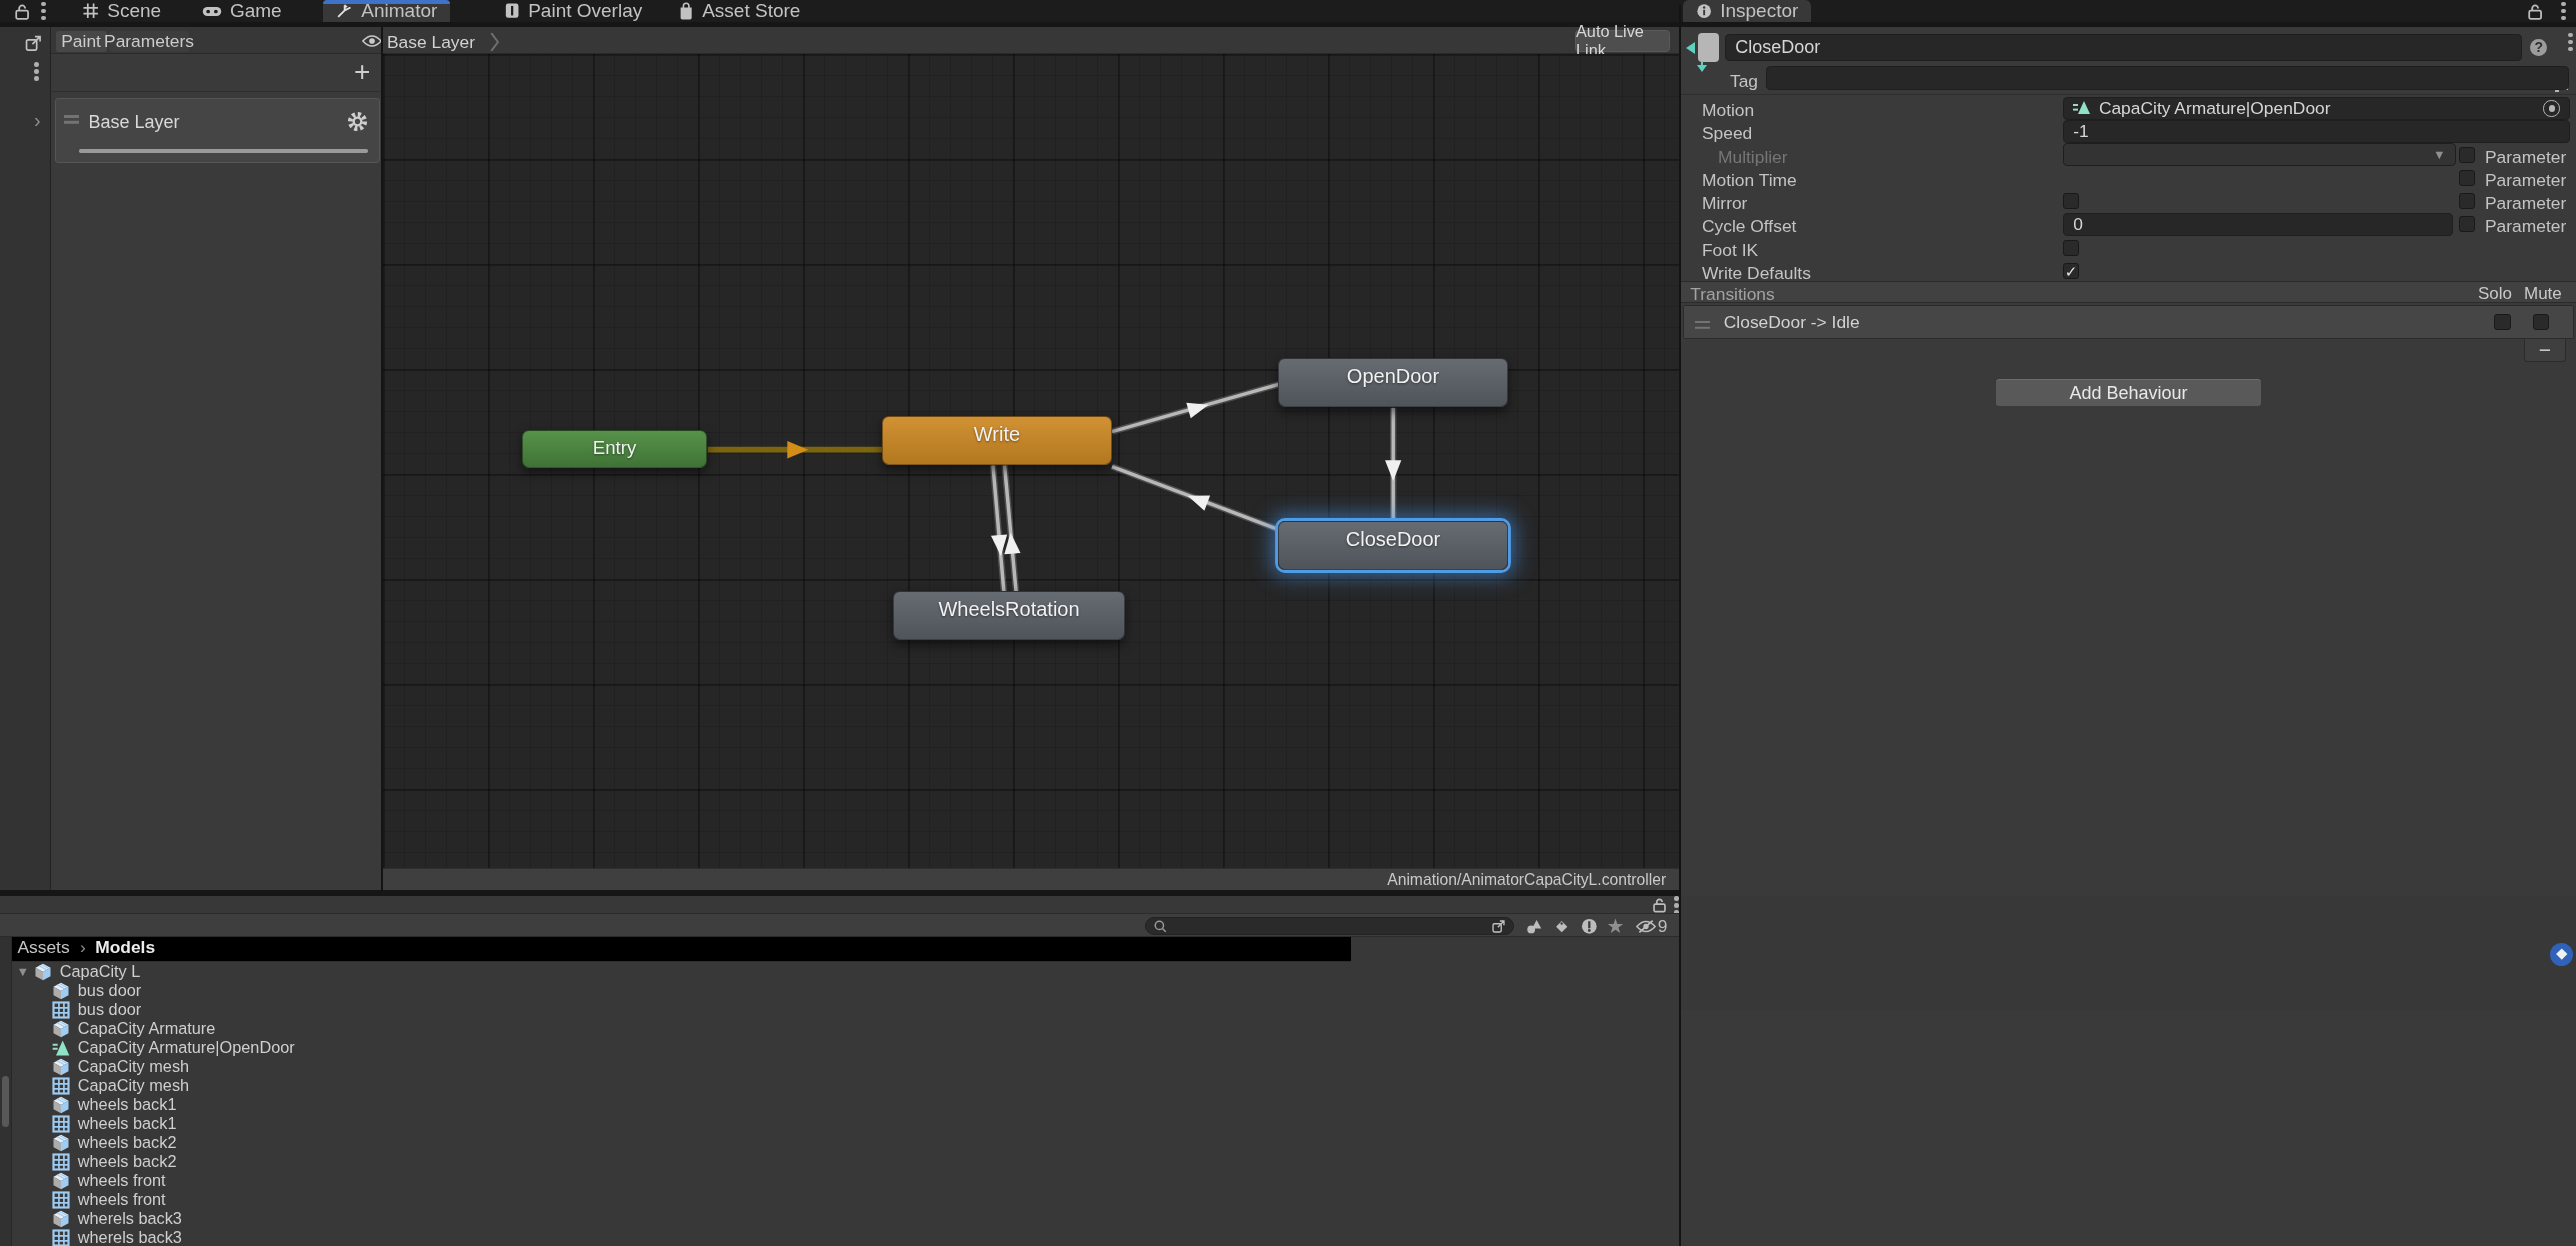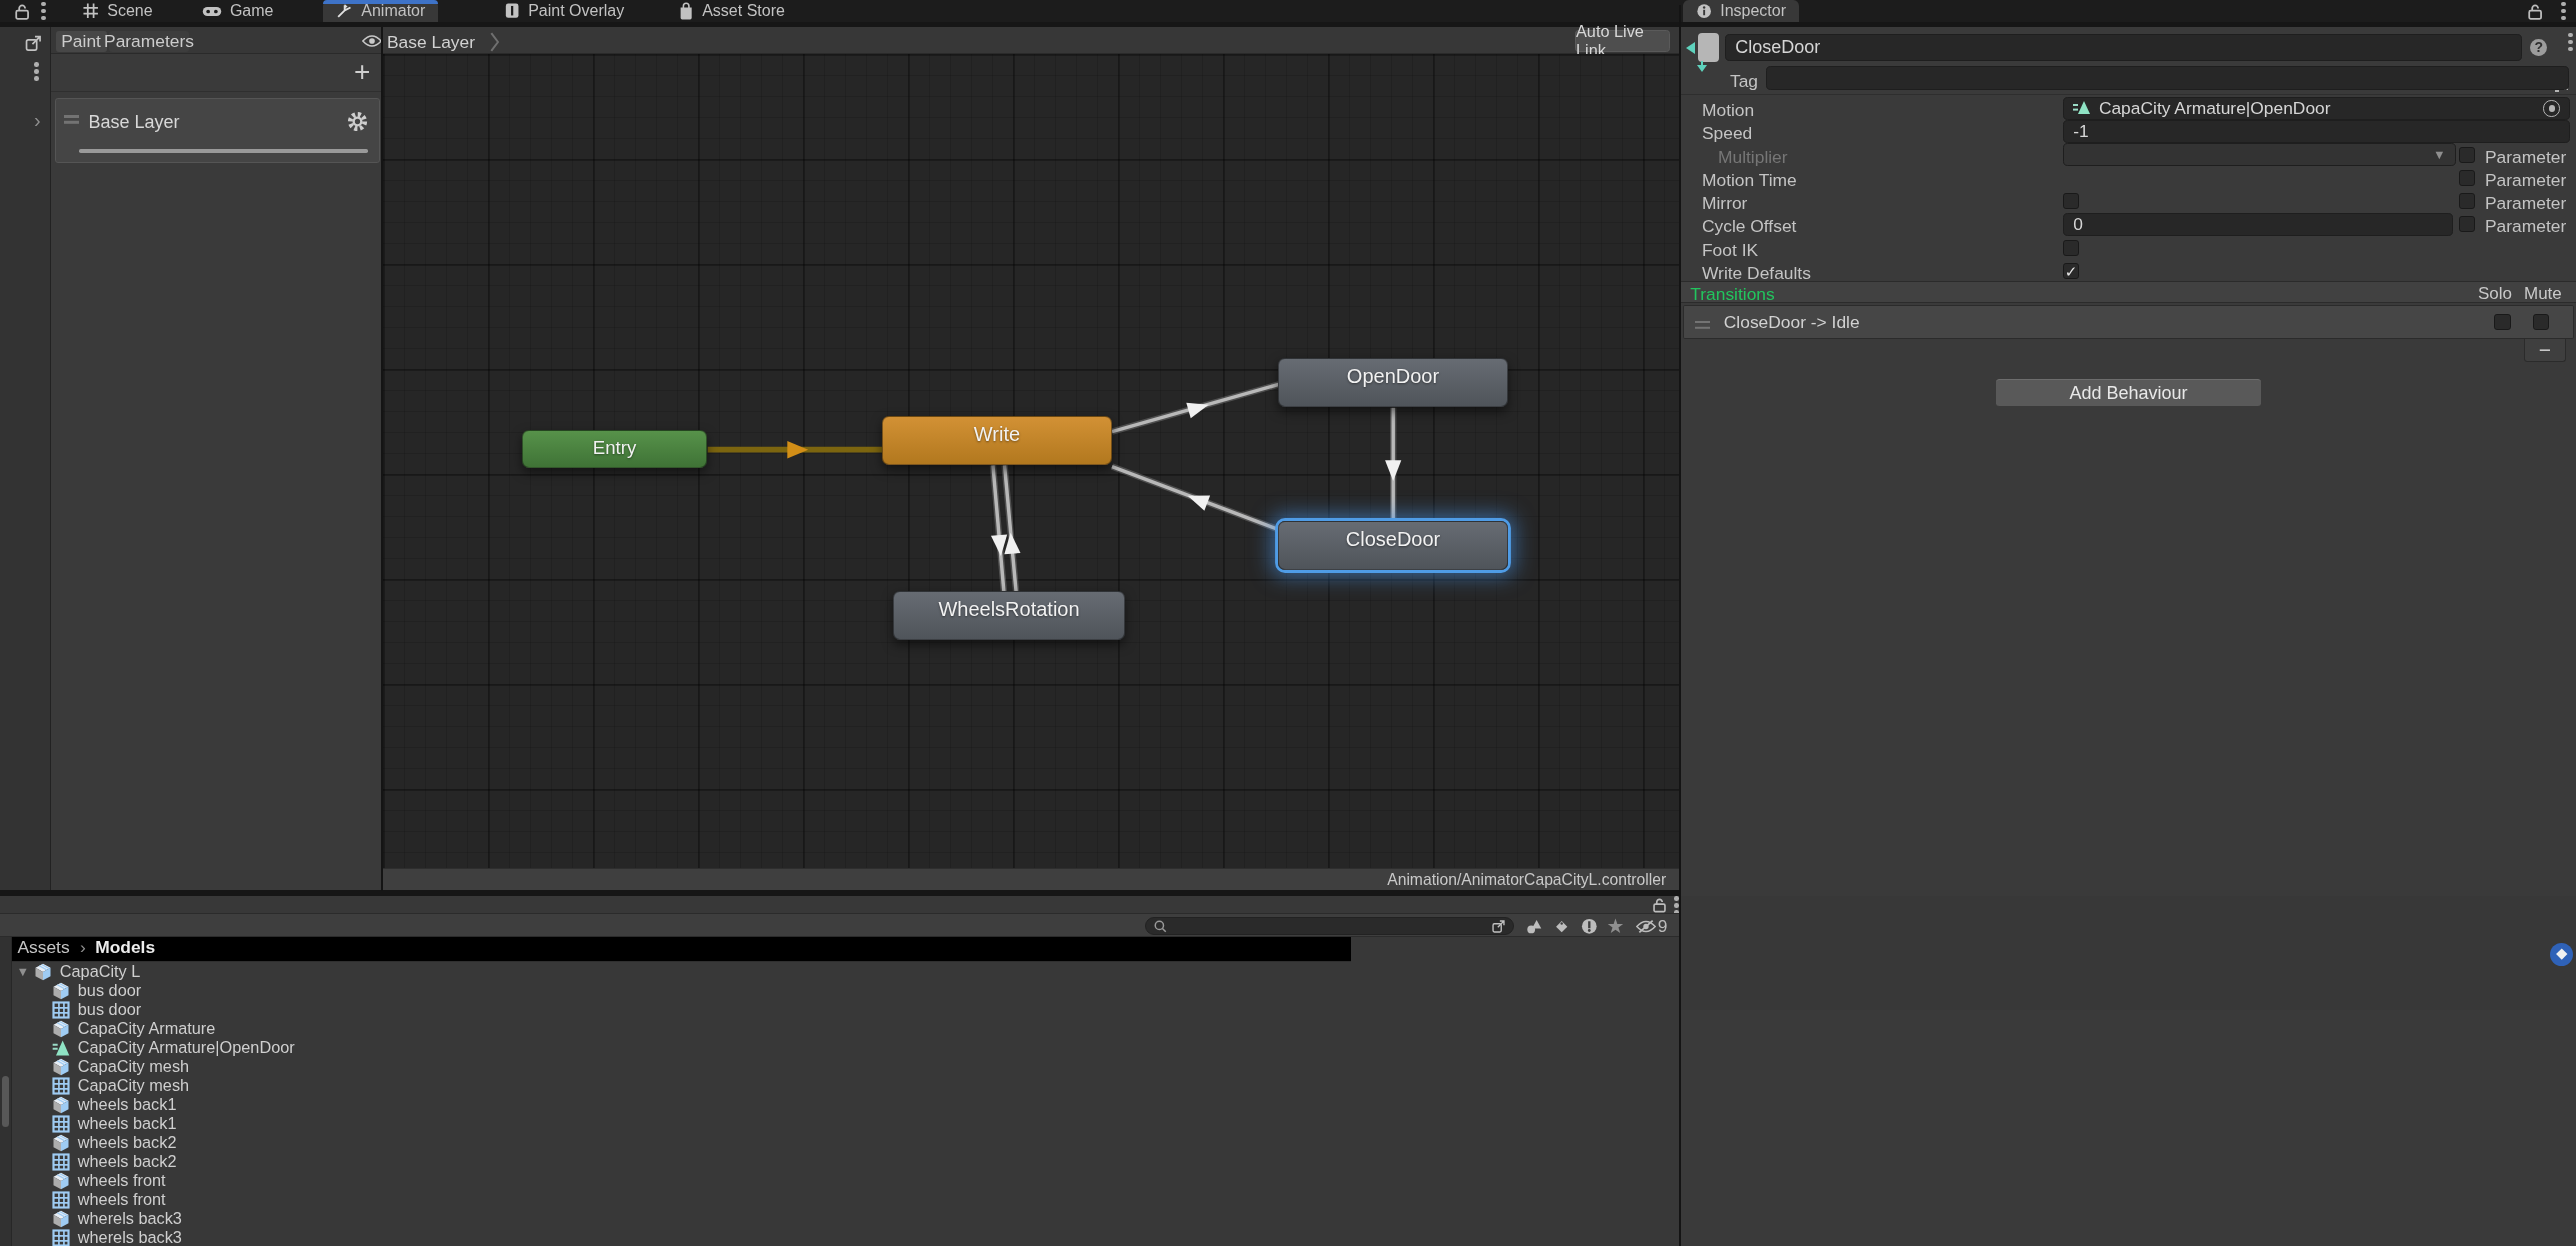--- a/index.html
+++ b/index.html
@@ -4,21 +4,21 @@
 <style>
   * { margin:0; padding:0; box-sizing:border-box; }
   html,body { background:#161616; }
   body { width:2576px; height:1246px; overflow:hidden; position:relative;
          font-family:"Liberation Sans", sans-serif; color:#c8c8c8; }
   .abs { position:absolute; }
 
   
   #row1 { left:0; top:8; width:2576px; height:22px; background:#1c1c1c; }
   .tab { position:absolute; top:0; height:22px; display:flex; align-items:center; gap:8.1px;
-         padding:0 12.8px; font-size:16px; color:#c2c2c2; border-radius:5.8px 5.8px 0 0; }
+         padding:0 12.8px; font-size:19px; color:#c2c2c2; border-radius:5.8px 5.8px 0 0; }
   .tab.active { background:#383838; }
   .tab .accent { position:absolute; left:0; top:0; right:0; height:3.5px; background:#3e73c8; border-radius:5.8px 5.8px 0 0; }
 
   
   .kebab { width:4.6px; height:4.6px; background:#b0b0b0; border-radius:50%;
            box-shadow:0 7px 0 #b0b0b0, 0 -7px 0 #b0b0b0; }
 
   
   #row2 { left:51px; top:27px; width:1628px; height:27px; background:#373737; border-bottom:1.7px solid #2a2a2a; }
   .minitab { position:absolute; top:3.5px; height:21px; display:flex; align-items:center; justify-content:center;
@@ -364,21 +364,21 @@
   <div class="cbox" style="left:778px;top:189px"></div>
   <div class="ptext" style="left:804px;top:189px">Parameter</div>
 
   <div class="ilabel" style="top:213px">Foot IK</div>
   <div class="cbox" style="left:382px;top:213px"></div>
 
   <div class="ilabel" style="top:236px">Write Defaults</div>
   <div class="cbox checked" style="left:382px;top:236px"></div>
 
   <div id="trheader">
-    <div class="abs" style="left:9.3px;top:1.7px;font-size:17.4px;color:#22c55e">Transitions</div>
+    <div class="abs" style="left:9.3px;top:1.7px;font-size:17.4px;color:#a3a3a3">Transitions</div>
     <div class="abs" style="left:797px;top:1.7px;font-size:17px;color:#c9c9c9">Solo</div>
     <div class="abs" style="left:843px;top:1.7px;font-size:17px;color:#c9c9c9">Mute</div>
   </div>
   <div id="trrow">
     <span class="handle" style="margin-left:10.5px"></span>
     <span style="margin-left:14px;font-size:17.4px;color:#d2d2d2;flex:1">CloseDoor -&gt; Idle</span>
     <span class="cbox" style="position:relative;left:0;top:0;margin-right:22px"></span>
     <span class="cbox" style="position:relative;left:0;top:0;margin-right:24.4px"></span>
   </div>
   <div id="trfooter">

